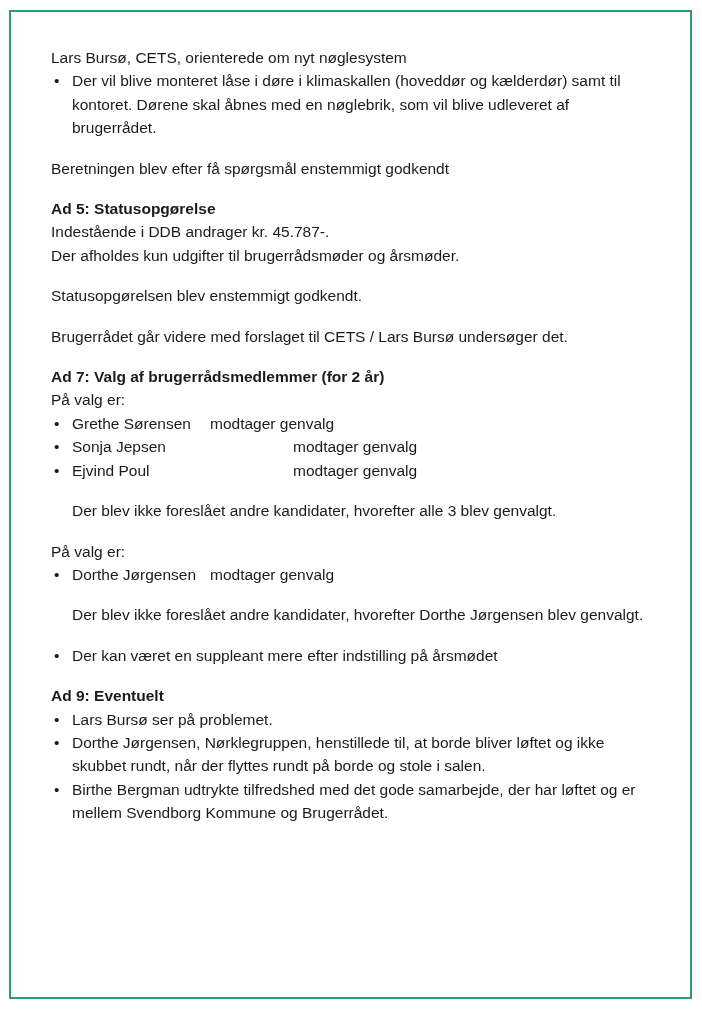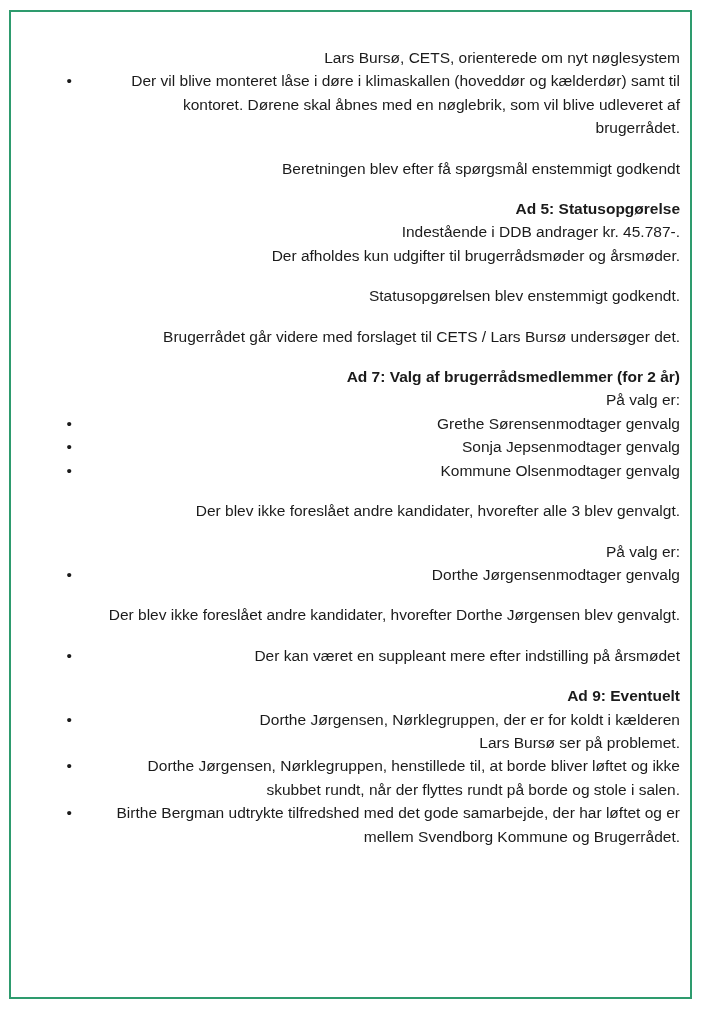--- a/index.html
+++ b/index.html
@@ -16,21 +16,21 @@
   .frame{
     position:absolute;
     left:9px;top:10px;right:10px;bottom:11px;
     border:2px solid #2E9B6E;
     pointer-events:none;
   }
   .content{
     position:absolute;
     left:51px;top:46px;right:22px;
   }
-  .block{margin:0 0 17px 0;text-align:right;}
+  .block{margin:0 0 17px 0;}
   .block:last-child{margin-bottom:0;}
   .h{font-weight:bold;}
   .line{display:block;white-space:nowrap;}
   .row{display:flex;align-items:flex-start;}
   .bm{flex:none;width:18px;padding-left:3px;}
   .bt{flex:1;min-width:0;}
   .ind{margin-left:21px;}
   .name1{display:inline-block;width:138px;}
   .name2{display:inline-block;width:221px;}
 </style>
@@ -84,21 +84,21 @@
       </div>
       <div class="row">
         <span class="bm">•</span>
         <span class="bt line">
           <span class="name2">Sonja Jepsen</span><span>modtager genvalg</span>
         </span>
       </div>
       <div class="row">
         <span class="bm">•</span>
         <span class="bt line">
-          <span class="name2">Kommune Olsen</span><span>modtager genvalg</span>
+          <span class="name2">Ejvind Poul</span><span>modtager genvalg</span>
         </span>
       </div>
     </div>
 
     <div class="block ind">
       <span class="line">Der blev ikke foreslået andre kandidater, hvorefter alle 3 blev genvalgt.</span>
     </div>
 
     <div class="block">
       <span class="line">På valg er:</span>
@@ -121,21 +121,20 @@
           <span class="line">Der kan været en suppleant mere efter indstilling på årsmødet</span>
         </span>
       </div>
     </div>
 
     <div class="block">
       <span class="line h">Ad 9: Eventuelt</span>
       <div class="row">
         <span class="bm">•</span>
         <span class="bt">
-          <span class="line">Dorthe Jørgensen, Nørklegruppen, der er for koldt i kælderen</span>
           <span class="line">Lars Bursø ser på problemet.</span>
         </span>
       </div>
       <div class="row">
         <span class="bm">•</span>
         <span class="bt">
           <span class="line">Dorthe Jørgensen, Nørklegruppen, henstillede til, at borde bliver løftet og ikke</span>
           <span class="line">skubbet rundt, når der flyttes rundt på borde og stole i salen.</span>
         </span>
       </div>

